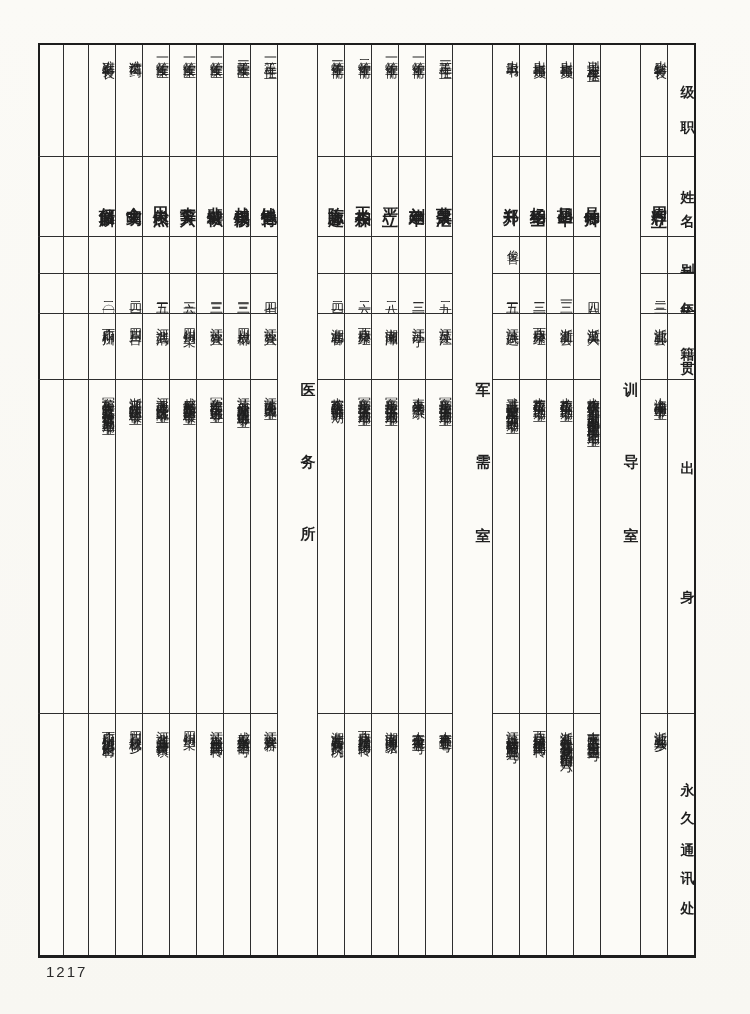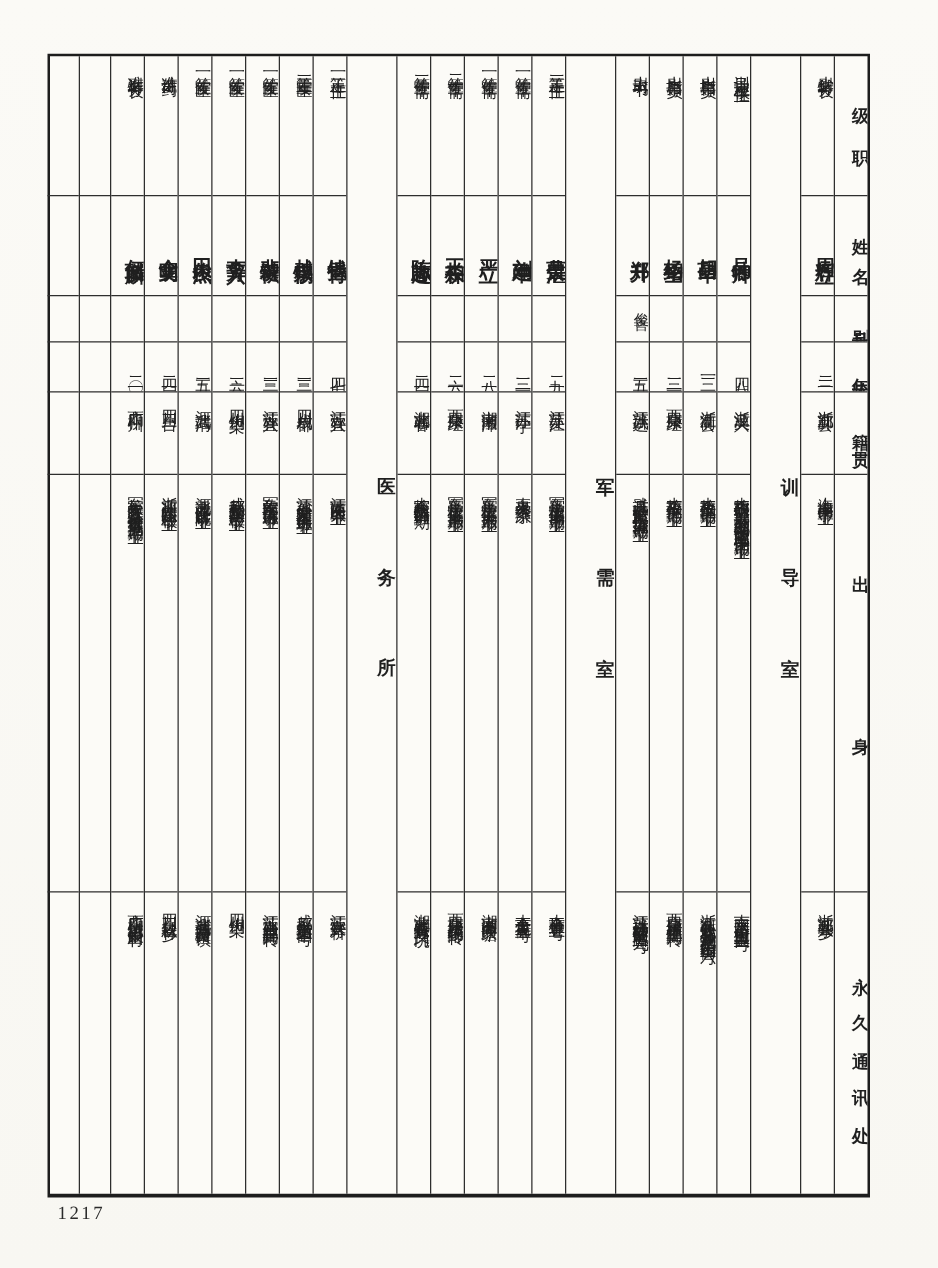--- a/index.html
+++ b/index.html
@@ -61,21 +61,21 @@
     text-orientation:upright;
     font-size:15px;
     font-weight:bold;
     letter-spacing:72px;
     padding-top:325px;
     text-align:left;
     width:100%;
   }
   .page-number {
     position:absolute; left:46px; top:963px;
-    font-family:Liberation Serif, serif;
+    font-family:Liberation Sans, sans-serif;
     font-size:15px; color:#2a2a2a; letter-spacing:2px;
   }
 </style>
 </head>
 <body>
 
 <div class="page">
   <div class="roster">
       <div class="col labels">
         <div class="cell c-rank">级职</div>

